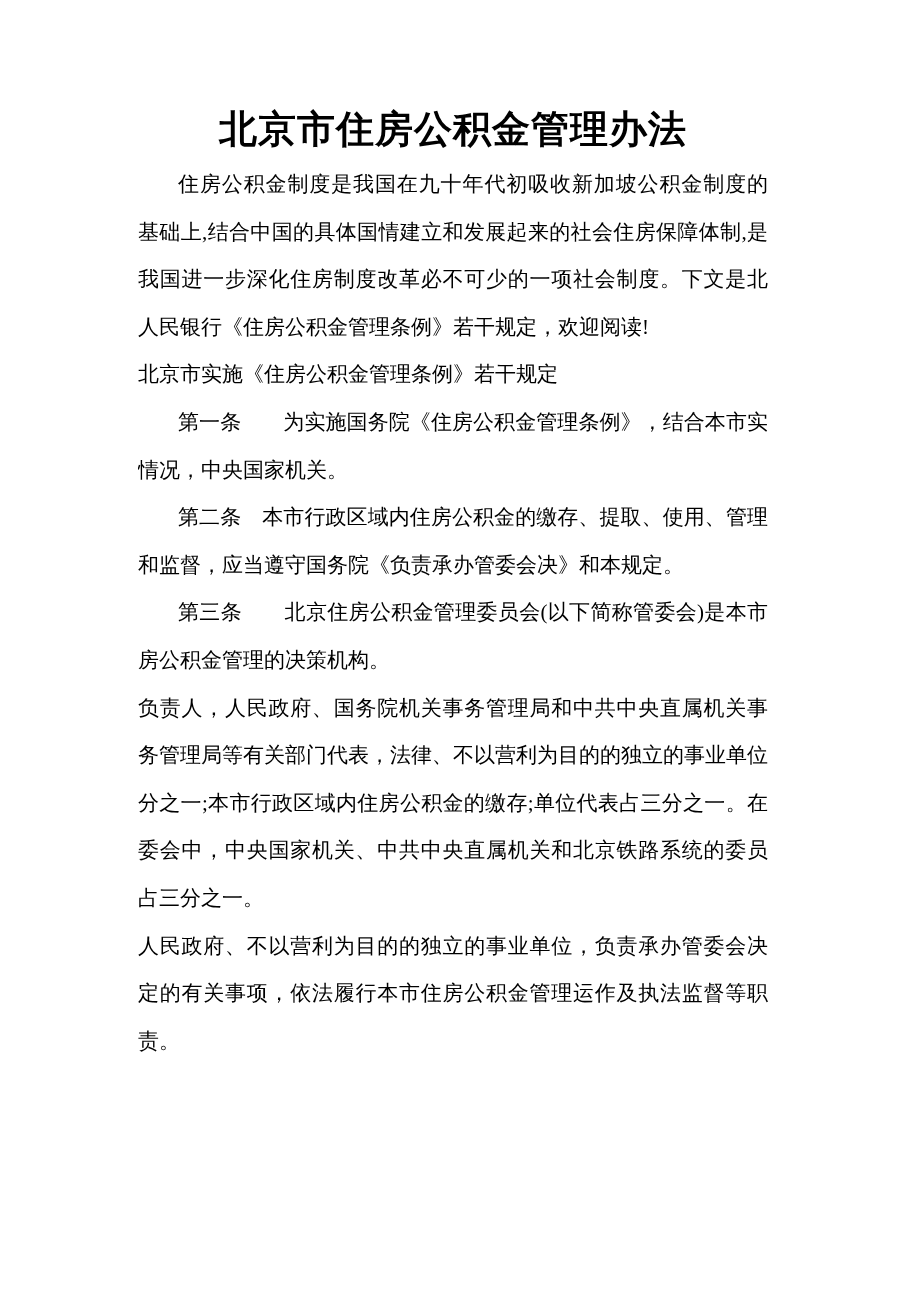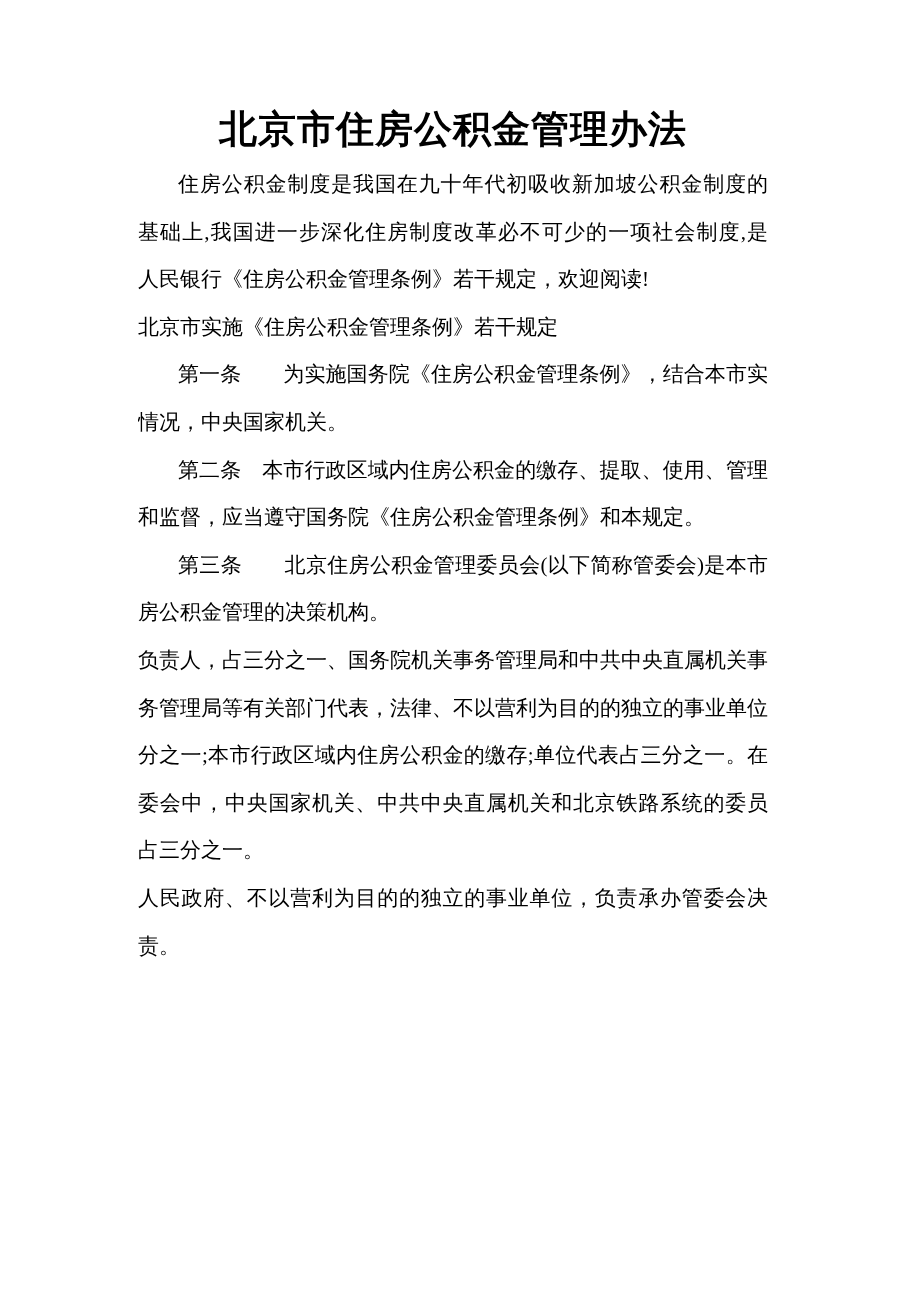--- a/index.html
+++ b/index.html
@@ -47,30 +47,32 @@
     text-align-last: left;
   }
 </style>
 </head>
 <body>
 
 <div class="page">
   <div class="doc-title">北京市住房公积金管理办法</div>
   <div class="doc-body">
       <div class="line indent">住房公积金制度是我国在九十年代初吸收新加坡公积金制度的</div>
-      <div class="line">基础上,我国进一步深化住房制度改革必不可少的一项社会制度,是</div>
+      <div class="line">基础上,结合中国的具体国情建立和发展起来的社会住房保障体制,是</div>
+      <div class="line">我国进一步深化住房制度改革必不可少的一项社会制度。下文是北</div>
       <div class="line last">人民银行《住房公积金管理条例》若干规定，欢迎阅读!</div>
       <div class="line last">北京市实施《住房公积金管理条例》若干规定</div>
       <div class="line indent">第一条　　为实施国务院《住房公积金管理条例》，结合本市实际</div>
       <div class="line last">情况，中央国家机关。</div>
       <div class="line indent">第二条　本市行政区域内住房公积金的缴存、提取、使用、管理</div>
-      <div class="line last">和监督，应当遵守国务院《住房公积金管理条例》和本规定。</div>
+      <div class="line last">和监督，应当遵守国务院《负责承办管委会决》和本规定。</div>
       <div class="line indent">第三条　　北京住房公积金管理委员会(以下简称管委会)是本市住</div>
       <div class="line last">房公积金管理的决策机构。</div>
-      <div class="line">负责人，占三分之一、国务院机关事务管理局和中共中央直属机关事</div>
+      <div class="line">负责人，人民政府、国务院机关事务管理局和中共中央直属机关事</div>
       <div class="line">务管理局等有关部门代表，法律、不以营利为目的的独立的事业单位</div>
       <div class="line">分之一;本市行政区域内住房公积金的缴存;单位代表占三分之一。在管</div>
       <div class="line">委会中，中央国家机关、中共中央直属机关和北京铁路系统的委员</div>
       <div class="line last">占三分之一。</div>
       <div class="line">人民政府、不以营利为目的的独立的事业单位，负责承办管委会决</div>
+      <div class="line">定的有关事项，依法履行本市住房公积金管理运作及执法监督等职</div>
       <div class="line last">责。</div>
     </div>
 </div>
 
 </body></html>

